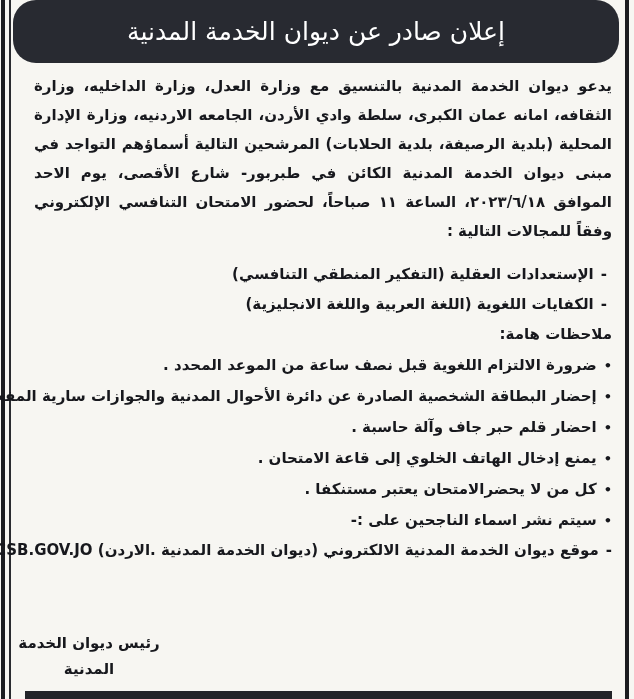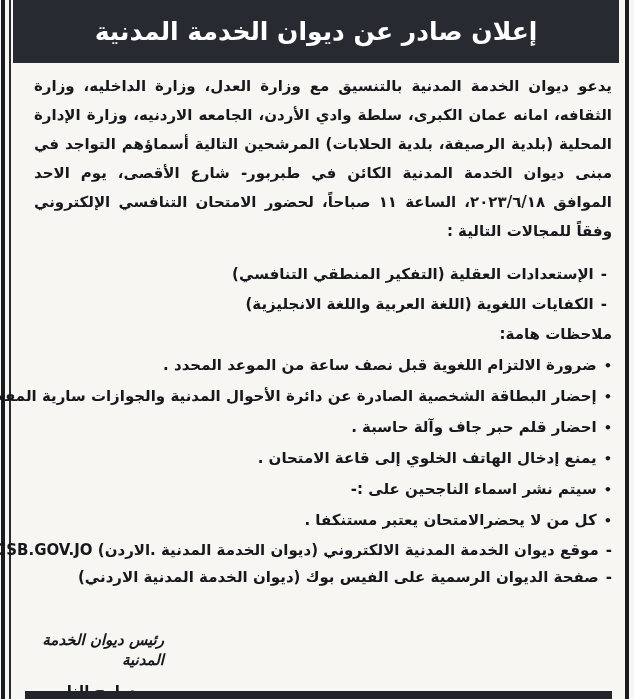--- a/index.html
+++ b/index.html
@@ -15,21 +15,21 @@
   }
   
   .bl-outer{position:absolute;left:1px;top:0;width:4px;height:100%;background:#1b1c20;}
   .bl-inner{position:absolute;left:9px;top:0;width:2px;height:100%;background:#2a2b30;}
   .br{position:absolute;right:5px;top:0;width:4px;height:100%;background:#1b1c20;}
   
   .header{
     position:absolute;left:13px;right:15px;top:0;height:63px;
     background:#282a31;color:#ffffff;
     display:flex;align-items:center;justify-content:center;
-    font-size:25px;font-weight:bold;letter-spacing:0.5px;
+    font-size:25px;font-weight:normal;letter-spacing:0.5px;border-radius:23px;
   }
   
   .content{
     position:absolute;top:72px;right:22px;left:34px;
     direction:rtl;font-size:15px;line-height:29px;
   }
   .intro{margin:0;text-align:justify;}
   .fields{margin-top:13px;}
   .row{line-height:30px;white-space:nowrap;}
   .row .marker{display:inline-block;margin-left:7px;}
@@ -37,21 +37,21 @@
   .notes-heading{line-height:31px;}
   .bullets .row{line-height:31px;}
   .bullets .marker{font-size:13px;}
   .channels{margin-top:1px;}
   .channels .row{line-height:27px;}
   
   .signature{
     position:absolute;left:14px;top:630px;width:150px;
     direction:rtl;font-size:15px;color:#17181d;
   }
-  .sig-title{text-align:right;line-height:20px;font-style:italic;}
+  .sig-title{text-align:center;line-height:26px;}
   .sig-name{text-align:center;line-height:20px;margin-top:11px;}
   
   .bottom-bar{position:absolute;left:25px;right:22px;bottom:0;height:8px;background:#232429;}
 </style>
 </head>
 <body>
 
 <div class="page">
 
   <div class="bl-outer"></div>
@@ -84,33 +84,30 @@
       <div class="row">
         <span class="marker">•</span><span>إحضار البطاقة الشخصية الصادرة عن دائرة الأحوال المدنية والجوازات سارية المفعول</span>
       </div>
       <div class="row">
         <span class="marker">•</span><span>احضار قلم حبر جاف وآلة حاسبة .</span>
       </div>
       <div class="row">
         <span class="marker">•</span><span>يمنع إدخال الهاتف الخلوي إلى قاعة الامتحان .</span>
       </div>
       <div class="row">
-        <span class="marker">•</span><span>سيتم نشر اسماء الناجحين على :-</span>
+        <span class="marker">•</span><span>كل من لا يحضرالامتحان يعتبر مستنكفا .</span>
       </div>
       <div class="row">
-        <span class="marker">•</span><span>كل من لا يحضرالامتحان يعتبر مستنكفا .</span>
+        <span class="marker">•</span><span>سيتم نشر اسماء الناجحين على :-</span>
       </div>
     </div>
 
     <div class="channels">
       <div class="row">
         <span class="marker">-</span><span>موقع ديوان الخدمة المدنية الالكتروني (ديوان الخدمة المدنية .الاردن) WWW.CSB.GOV.JO</span>
-      </div>
-      <div class="row">
-        <span class="marker">-</span><span>صفحة الديوان الرسمية على الفيس بوك (ديوان الخدمة المدنية الاردني)</span>
       </div>
     </div>
 
   </div>
 
   <div class="signature">
     <div class="sig-title">رئيس ديوان الخدمة المدنية</div>
     <div class="sig-name">سامح الناصر</div>
   </div>
 

